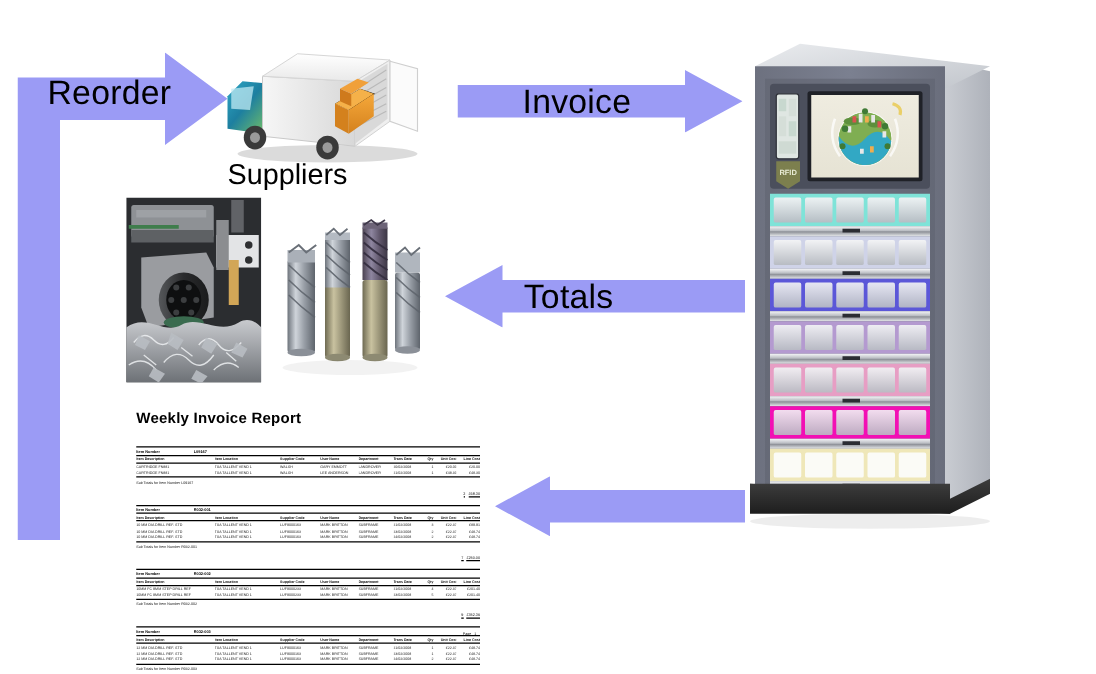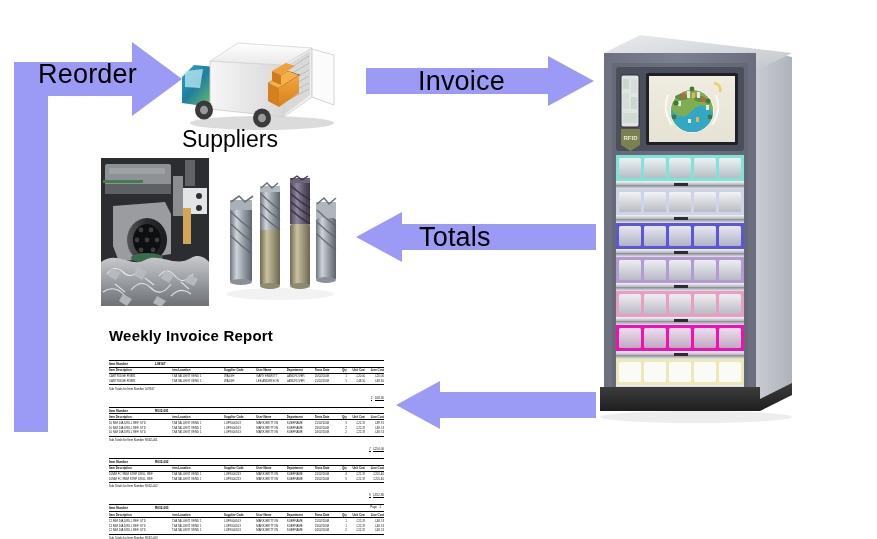--- a/index.html
+++ b/index.html
@@ -18,21 +18,21 @@
   .truck-caption{position:absolute;left:182px;top:126px;font-size:23px;color:#000;
                  font-family:"Liberation Sans",sans-serif;}
 
   
   .photo{position:absolute;}
   .cnc{left:101px;top:158px;width:108px;height:148px;}
   .mills{left:218px;top:162px;width:124px;height:146px;}
 
   
   .report{position:absolute;left:98px;top:313px;width:295px;height:218px;background:#ffffff;}
-  .report-title{font-family:"Liberation Sans",sans-serif;font-weight:bold;font-size:15px;
+  .report-title{font-family:"Liberation Sans",sans-serif;font-weight:bold;font-size:12px;
                 color:#000;letter-spacing:.2px;margin:14px 0 16px 11px;}
   .rpt-body{margin:10px 0 0 11px;width:275px;}
   .grp{margin-bottom:7px;}
   .grp-head{display:flex;font-size:2.9px;font-weight:bold;color:#111;
             border-bottom:.5px solid #000;border-top:.5px solid #000;padding:.6px 0;}
   .itemno-row{display:flex;font-size:3.1px;font-weight:bold;color:#000;padding:1px 0 .6px 0;
               border-top:.6px solid #000;}
   .itemno-row .k{width:46px;}
   .itemno-row .v{width:60px;}
   .r{display:flex;font-size:2.9px;color:#1a1a1a;padding:.45px 0;}

